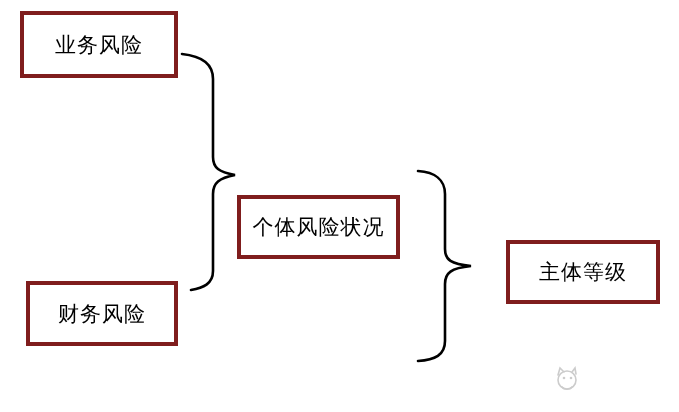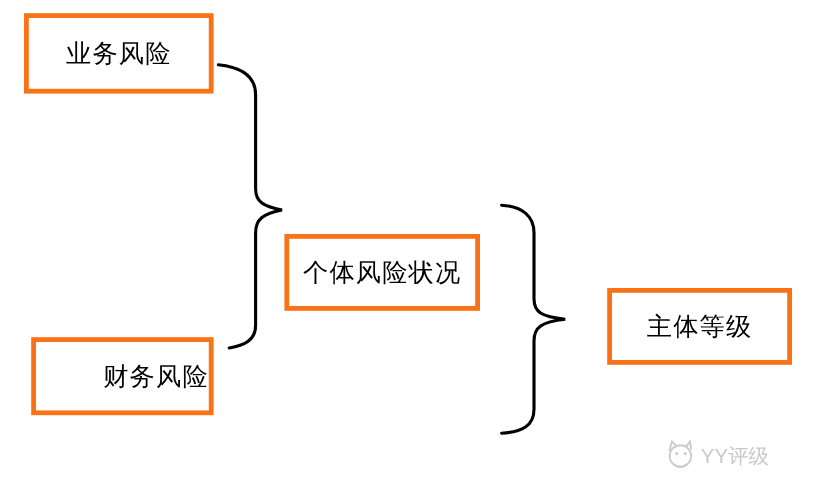--- a/index.html
+++ b/index.html
@@ -19,32 +19,32 @@
     position: absolute;
     left: 0;
     top: 0;
     width: 679px;
     height: 412px;
     pointer-events: none;
   }
   .node {
     position: absolute;
     box-sizing: border-box;
-    border: 4px solid #f97316;
+    border: 4px solid #7f1d1d;
     background: #ffffff;
     display: flex;
     align-items: center;
     justify-content: center;
     font-size: 21px;
     color: #000000;
     letter-spacing: 1px;
     white-space: nowrap;
   }
   .node-business-risk   { left: 20px;  top: 11px;  width: 158px; height: 67px; }
-  .node-financial-risk  { left: 26px;  top: 281px; width: 152px; height: 65px; justify-content: flex-end; }
+  .node-financial-risk  { left: 26px;  top: 281px; width: 152px; height: 65px; }
   .node-individual-risk { left: 237px; top: 152px; width: 163px; height: 64px; margin-top: 43px; }
   .node-external-support{ left: 238px; top: 338px; width: 162px; height: 59px; }
   .node-issuer-rating   { left: 488px; top: 240px; width: 154px; height: 64px; margin-left: 18px; }
 
   .watermark {
     position: absolute;
     left: 552px;
     top: 365px;
     display: flex;
     align-items: center;
@@ -105,16 +105,15 @@
           <path d="M 20 7 L 23 3 L 24 9"></path>
           <circle cx="15" cy="15" r="9"></circle>
           <path d="M 10 22 C 12 25, 18 25, 20 22"></path>
         </g>
         <g fill="#cccccc">
           <circle cx="12" cy="13" r="1.3"></circle>
           <circle cx="19" cy="13" r="1.3"></circle>
         </g>
       </svg>
     </span>
-    <span>YY评级</span>
   </div>
 
 </div>
 
 </body></html>

